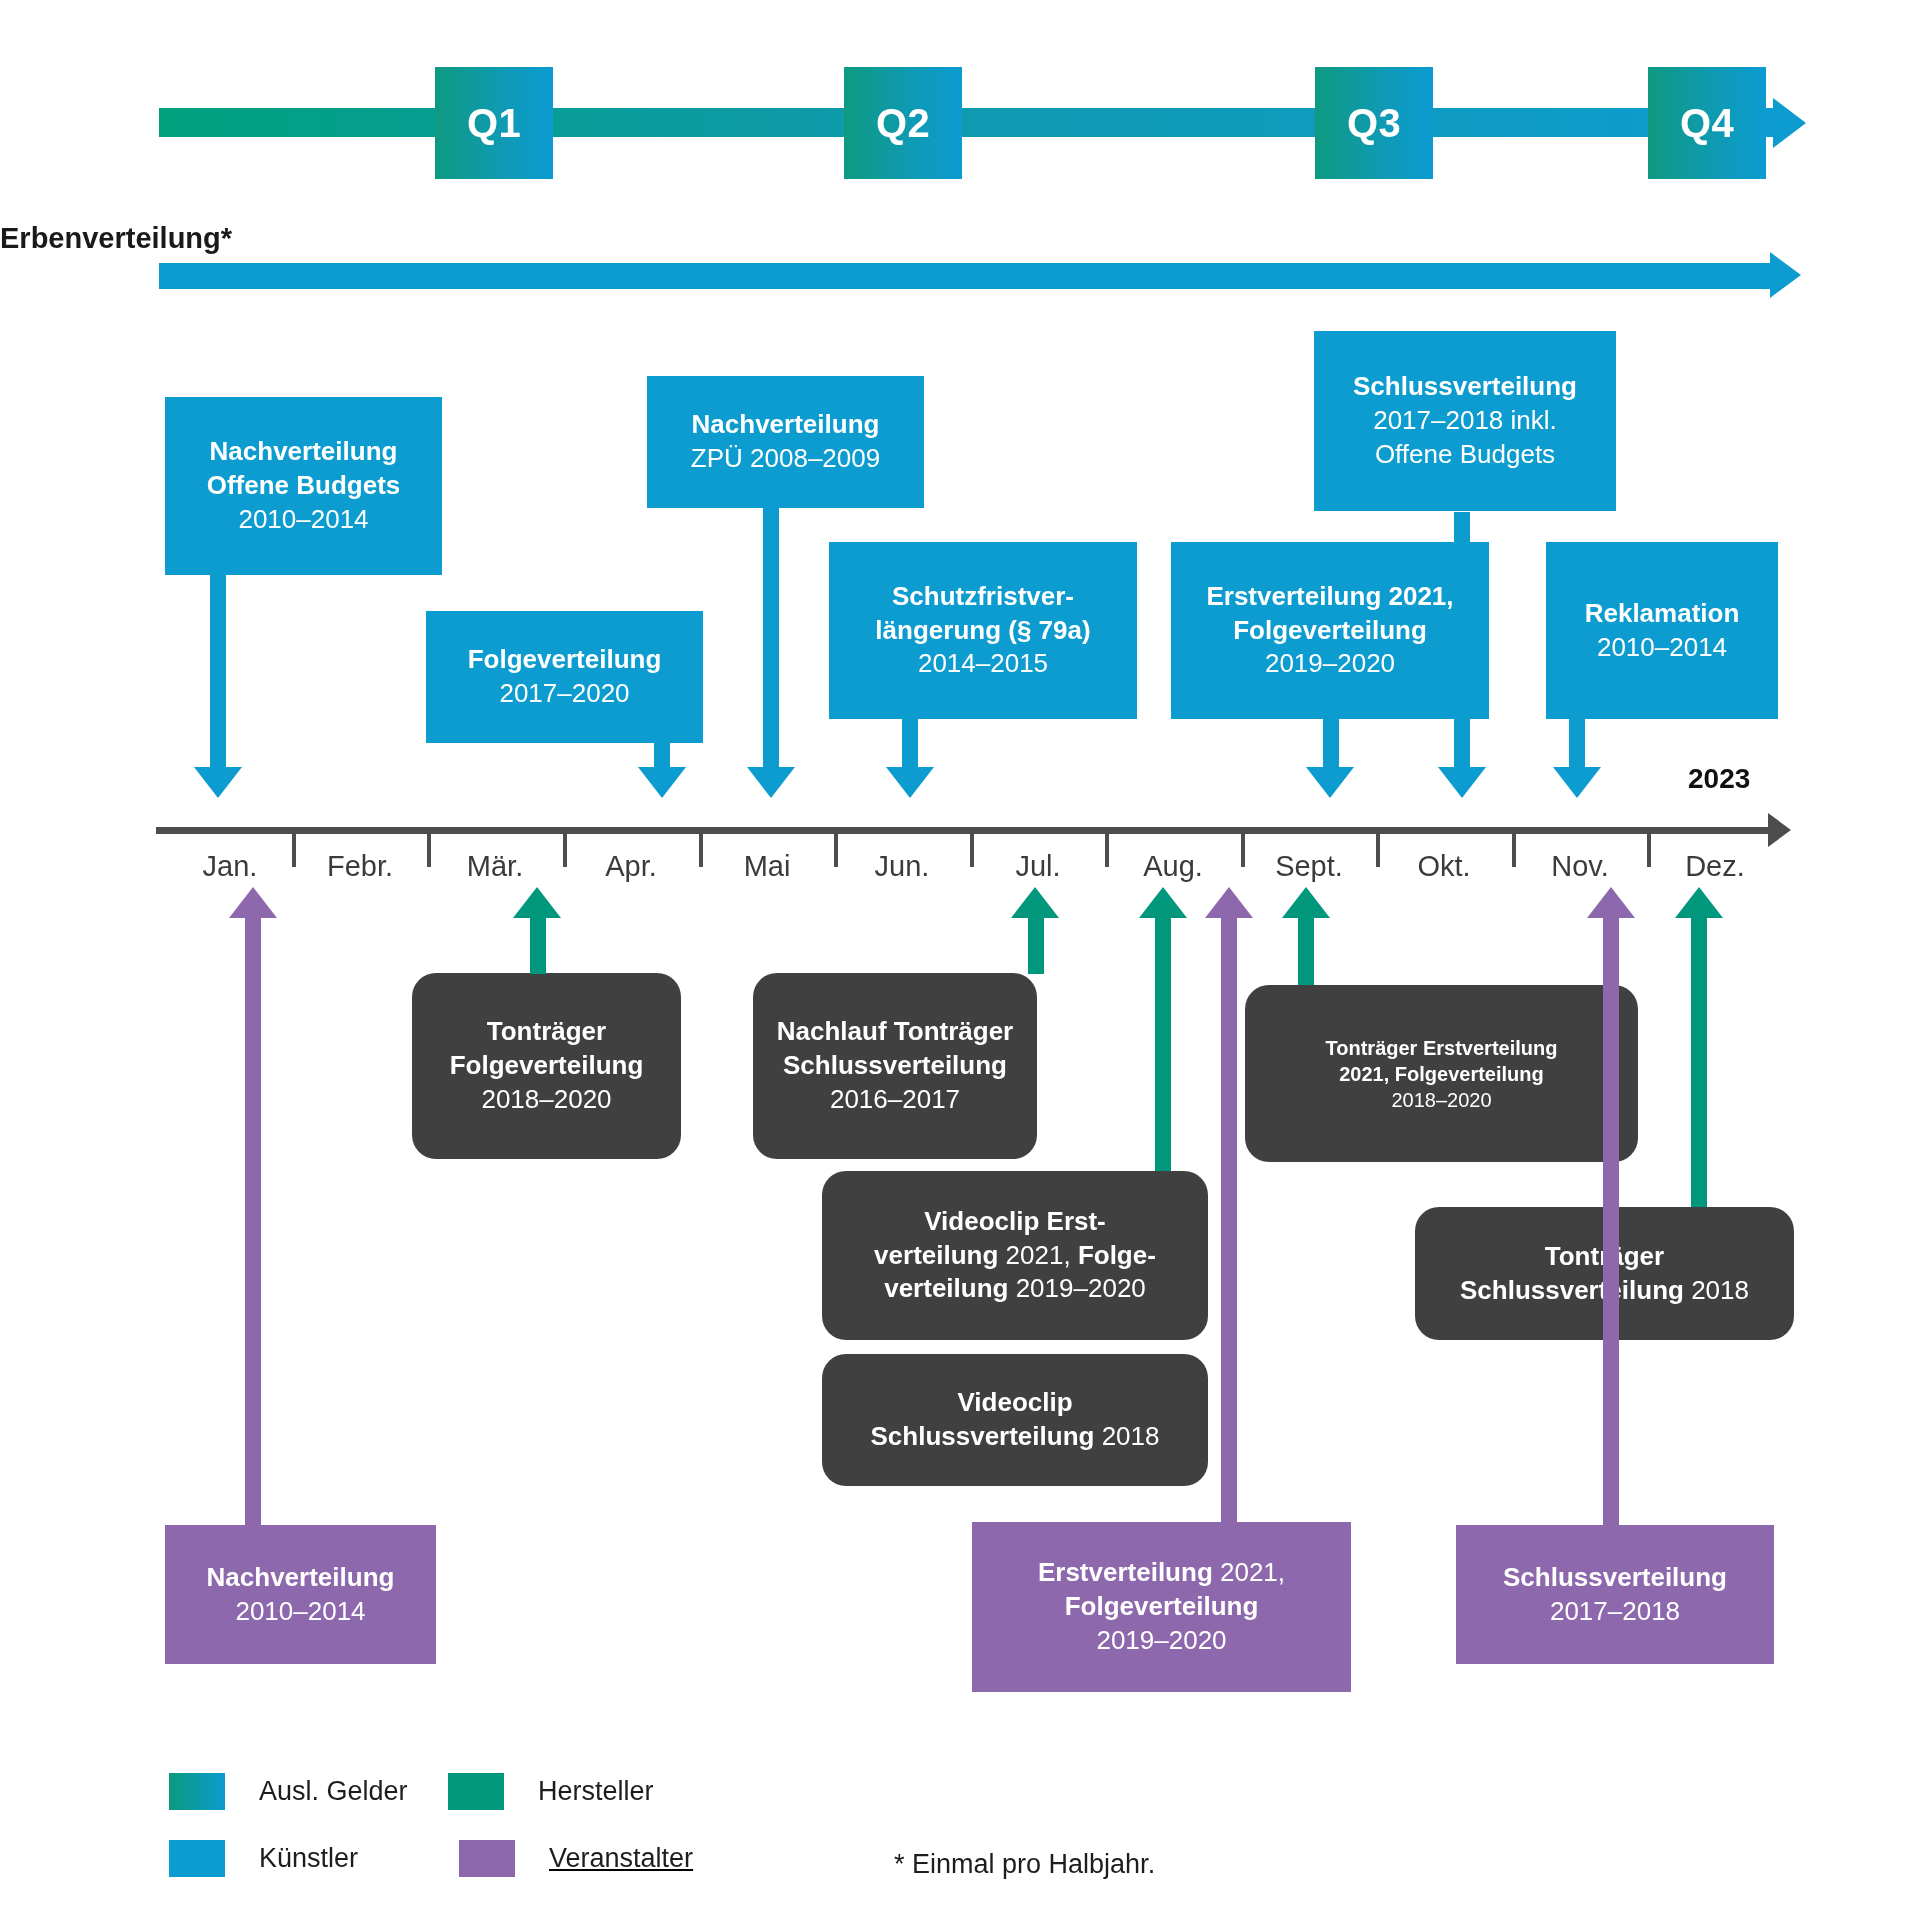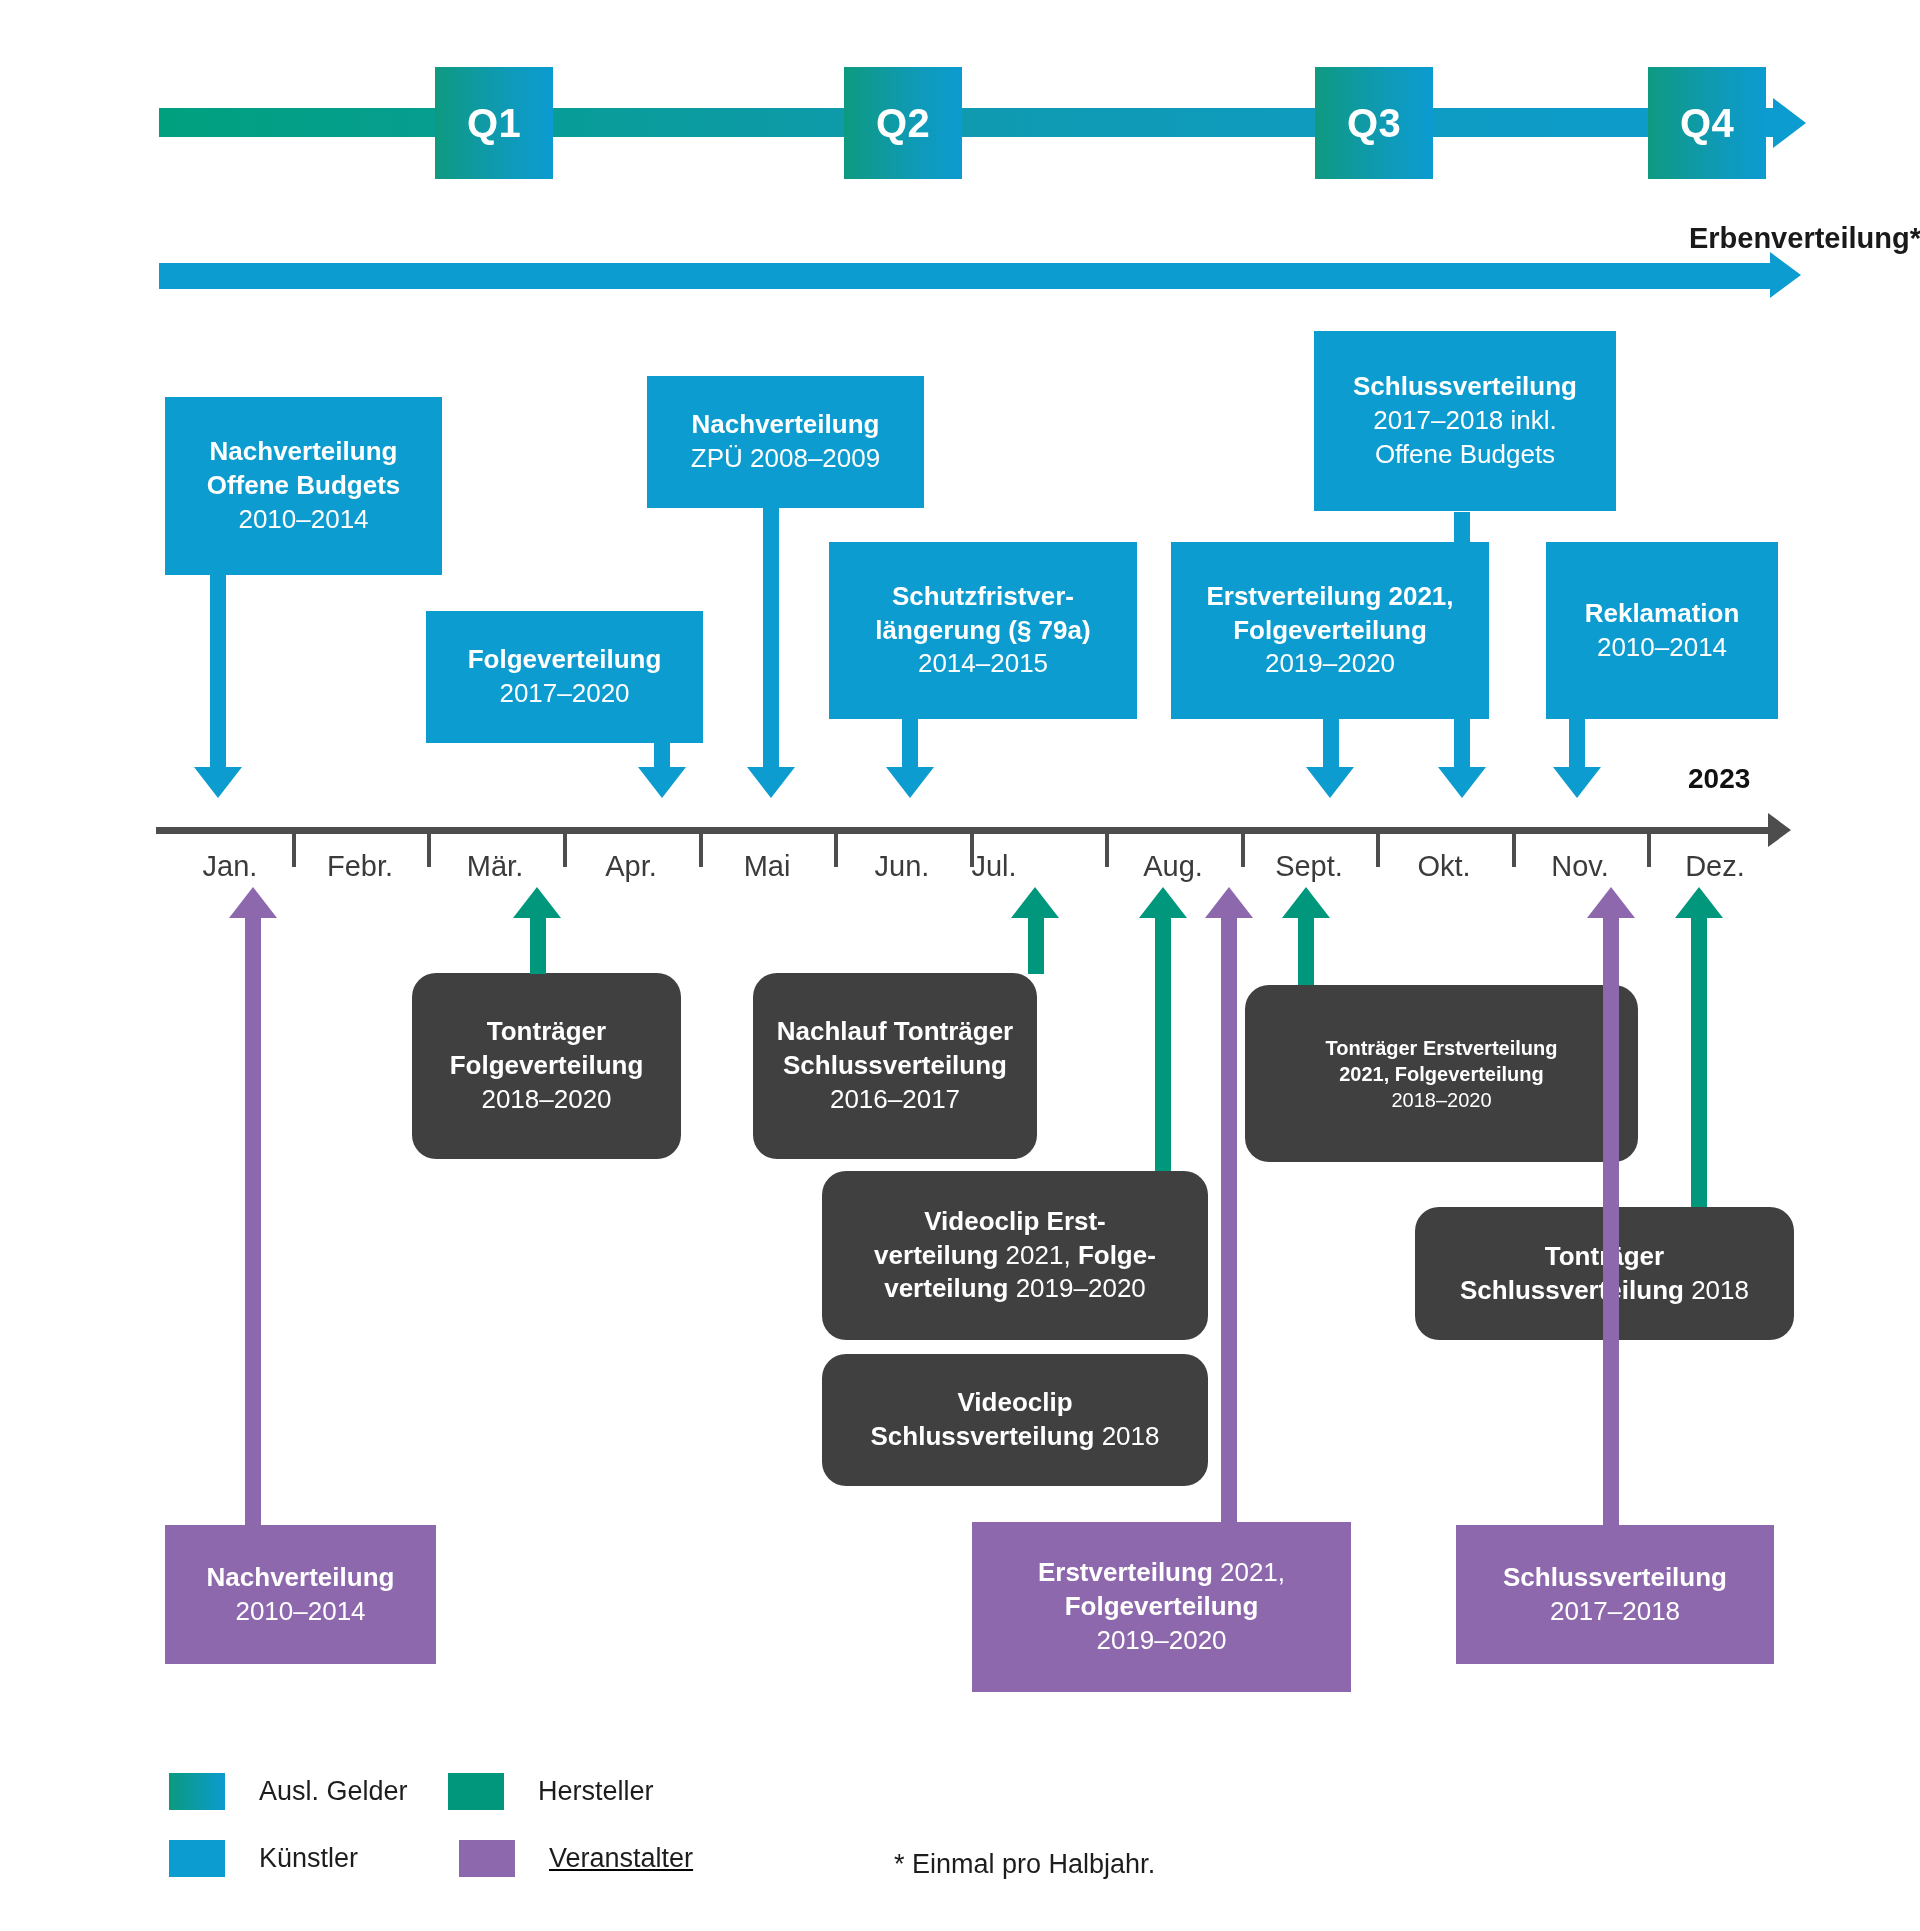--- a/index.html
+++ b/index.html
@@ -30,21 +30,21 @@
     background: linear-gradient(to right, #0e9a80 0%, #0f9ab2 55%, #0c9bd2 100%);
     color: #ffffff;
     font-size: 40px; font-weight: bold;
     display: flex; align-items: center; justify-content: center;
     letter-spacing: 0.4px;
   }
 
   
   .erb-label {
     position: absolute; left: 0; top: 222px; width: 1921px;
-    text-align: right;
+    text-align: left;
     font-size: 29px; font-weight: bold; color: #1a1a1a;
   }
   .erb-bar {
     position: absolute; left: 159px; top: 263px;
     width: 1615px; height: 25.6px; background: #0d9cd0;
   }
   .erb-tip {
     position: absolute; left: 1770px; top: 252px;
     width: 0; height: 0;
     border-top: 23px solid transparent;
@@ -273,21 +273,21 @@
       <div class="tick" style="left: 1512px;"></div>
       <div class="tick" style="left: 1647px;"></div>
     </div>
   <div id="month-labels">
       <div class="month-label" style="left: 162px;">Jan.</div>
       <div class="month-label" style="left: 292px;">Febr.</div>
       <div class="month-label" style="left: 427px;">Mär.</div>
       <div class="month-label" style="left: 563px;">Apr.</div>
       <div class="month-label" style="left: 699px;">Mai</div>
       <div class="month-label" style="left: 834px;">Jun.</div>
-      <div class="month-label" style="left: 926px;">Jul.</div>
+      <div class="month-label" style="left: 970px;">Jul.</div>
       <div class="month-label" style="left: 1105px;">Aug.</div>
       <div class="month-label" style="left: 1241px;">Sept.</div>
       <div class="month-label" style="left: 1376px;">Okt.</div>
       <div class="month-label" style="left: 1512px;">Nov.</div>
       <div class="month-label" style="left: 1647px;">Dez.</div>
     </div>
   <div class="year-label">2023</div>
 
   <div class="legend" id="legend">
       <div class="legend-row" style="left: 0px; top: 0px;">

